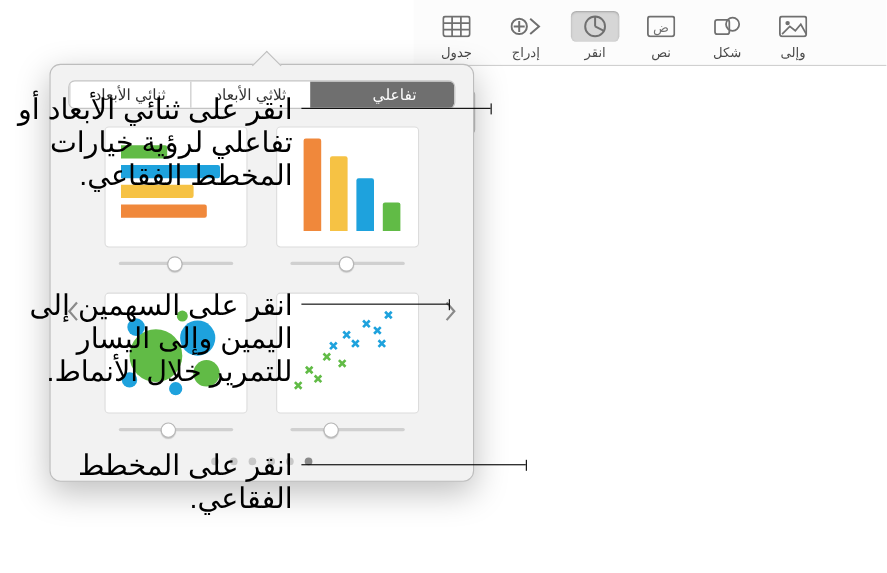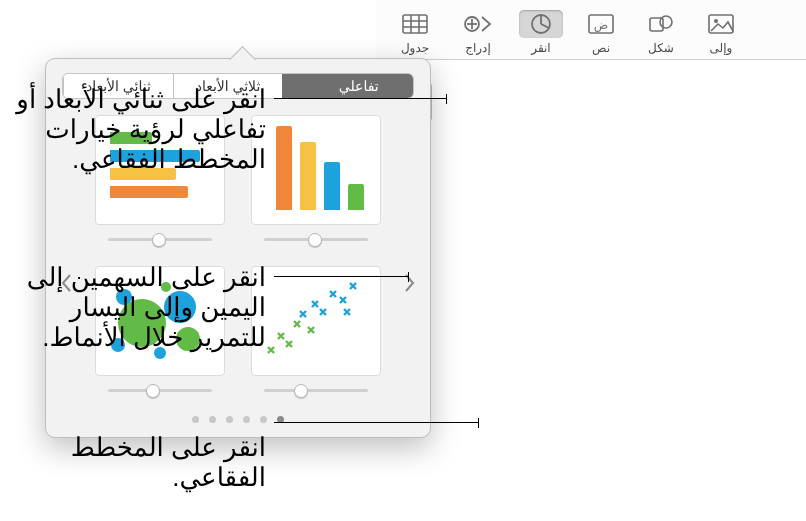--- a/index.html
+++ b/index.html
@@ -419,14 +419,14 @@
   </div>
 
 </div>
 
 <div class="callout" style="top:84px; right:540px; width:250px;">انقر على ثنائي الأبعاد أو تفاعلي لرؤية خيارات المخطط الفقاعي.</div>
 <div class="callout-line" style="top:98px; right:360px; width:172px;"></div>
 
 <div class="callout" style="top:262px; right:540px; width:250px;">انقر على السهمين إلى اليمين وإلى اليسار للتمرير خلال الأنماط.</div>
 <div class="callout-line" style="top:276px; right:398px; width:134px;"></div>
 
-<div class="callout" style="top:408px; right:540px; width:250px;margin-top:24px;">انقر على المخطط الفقاعي.</div>
+<div class="callout" style="top:408px; right:540px; width:250px;">انقر على المخطط الفقاعي.</div>
 <div class="callout-line" style="top:422px; right:328px; width:204px;"></div>
 
 </body></html>

